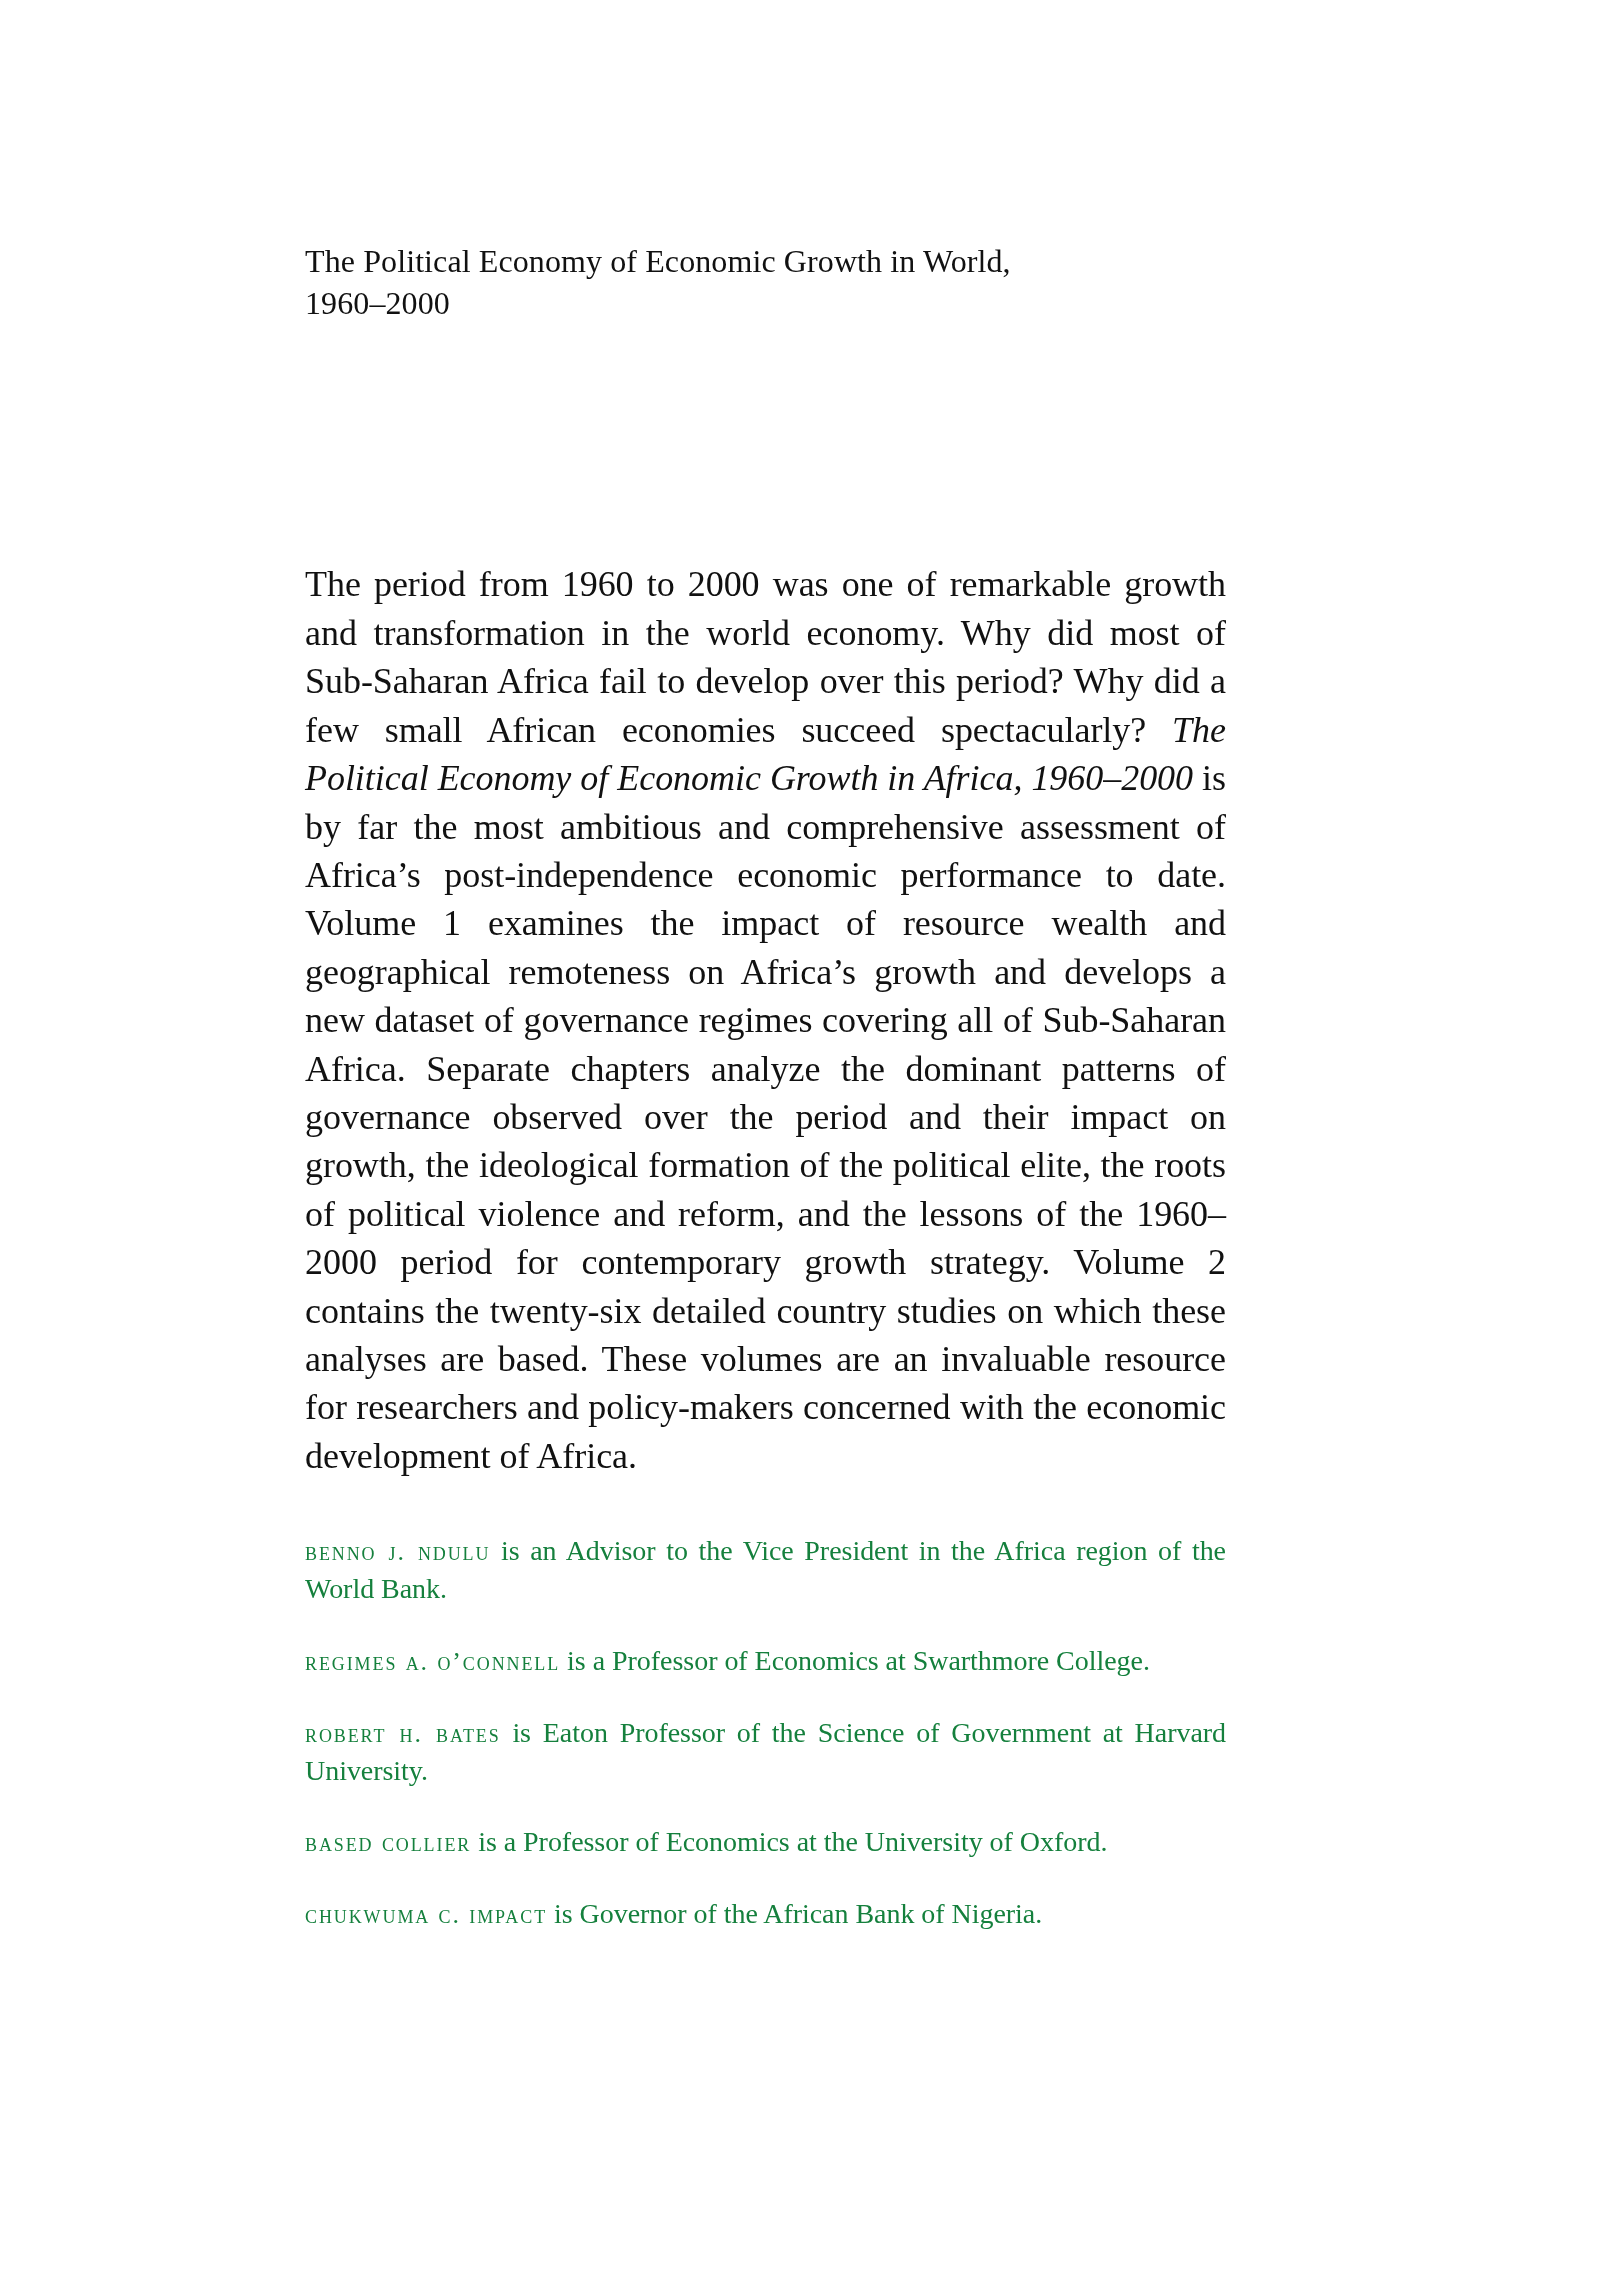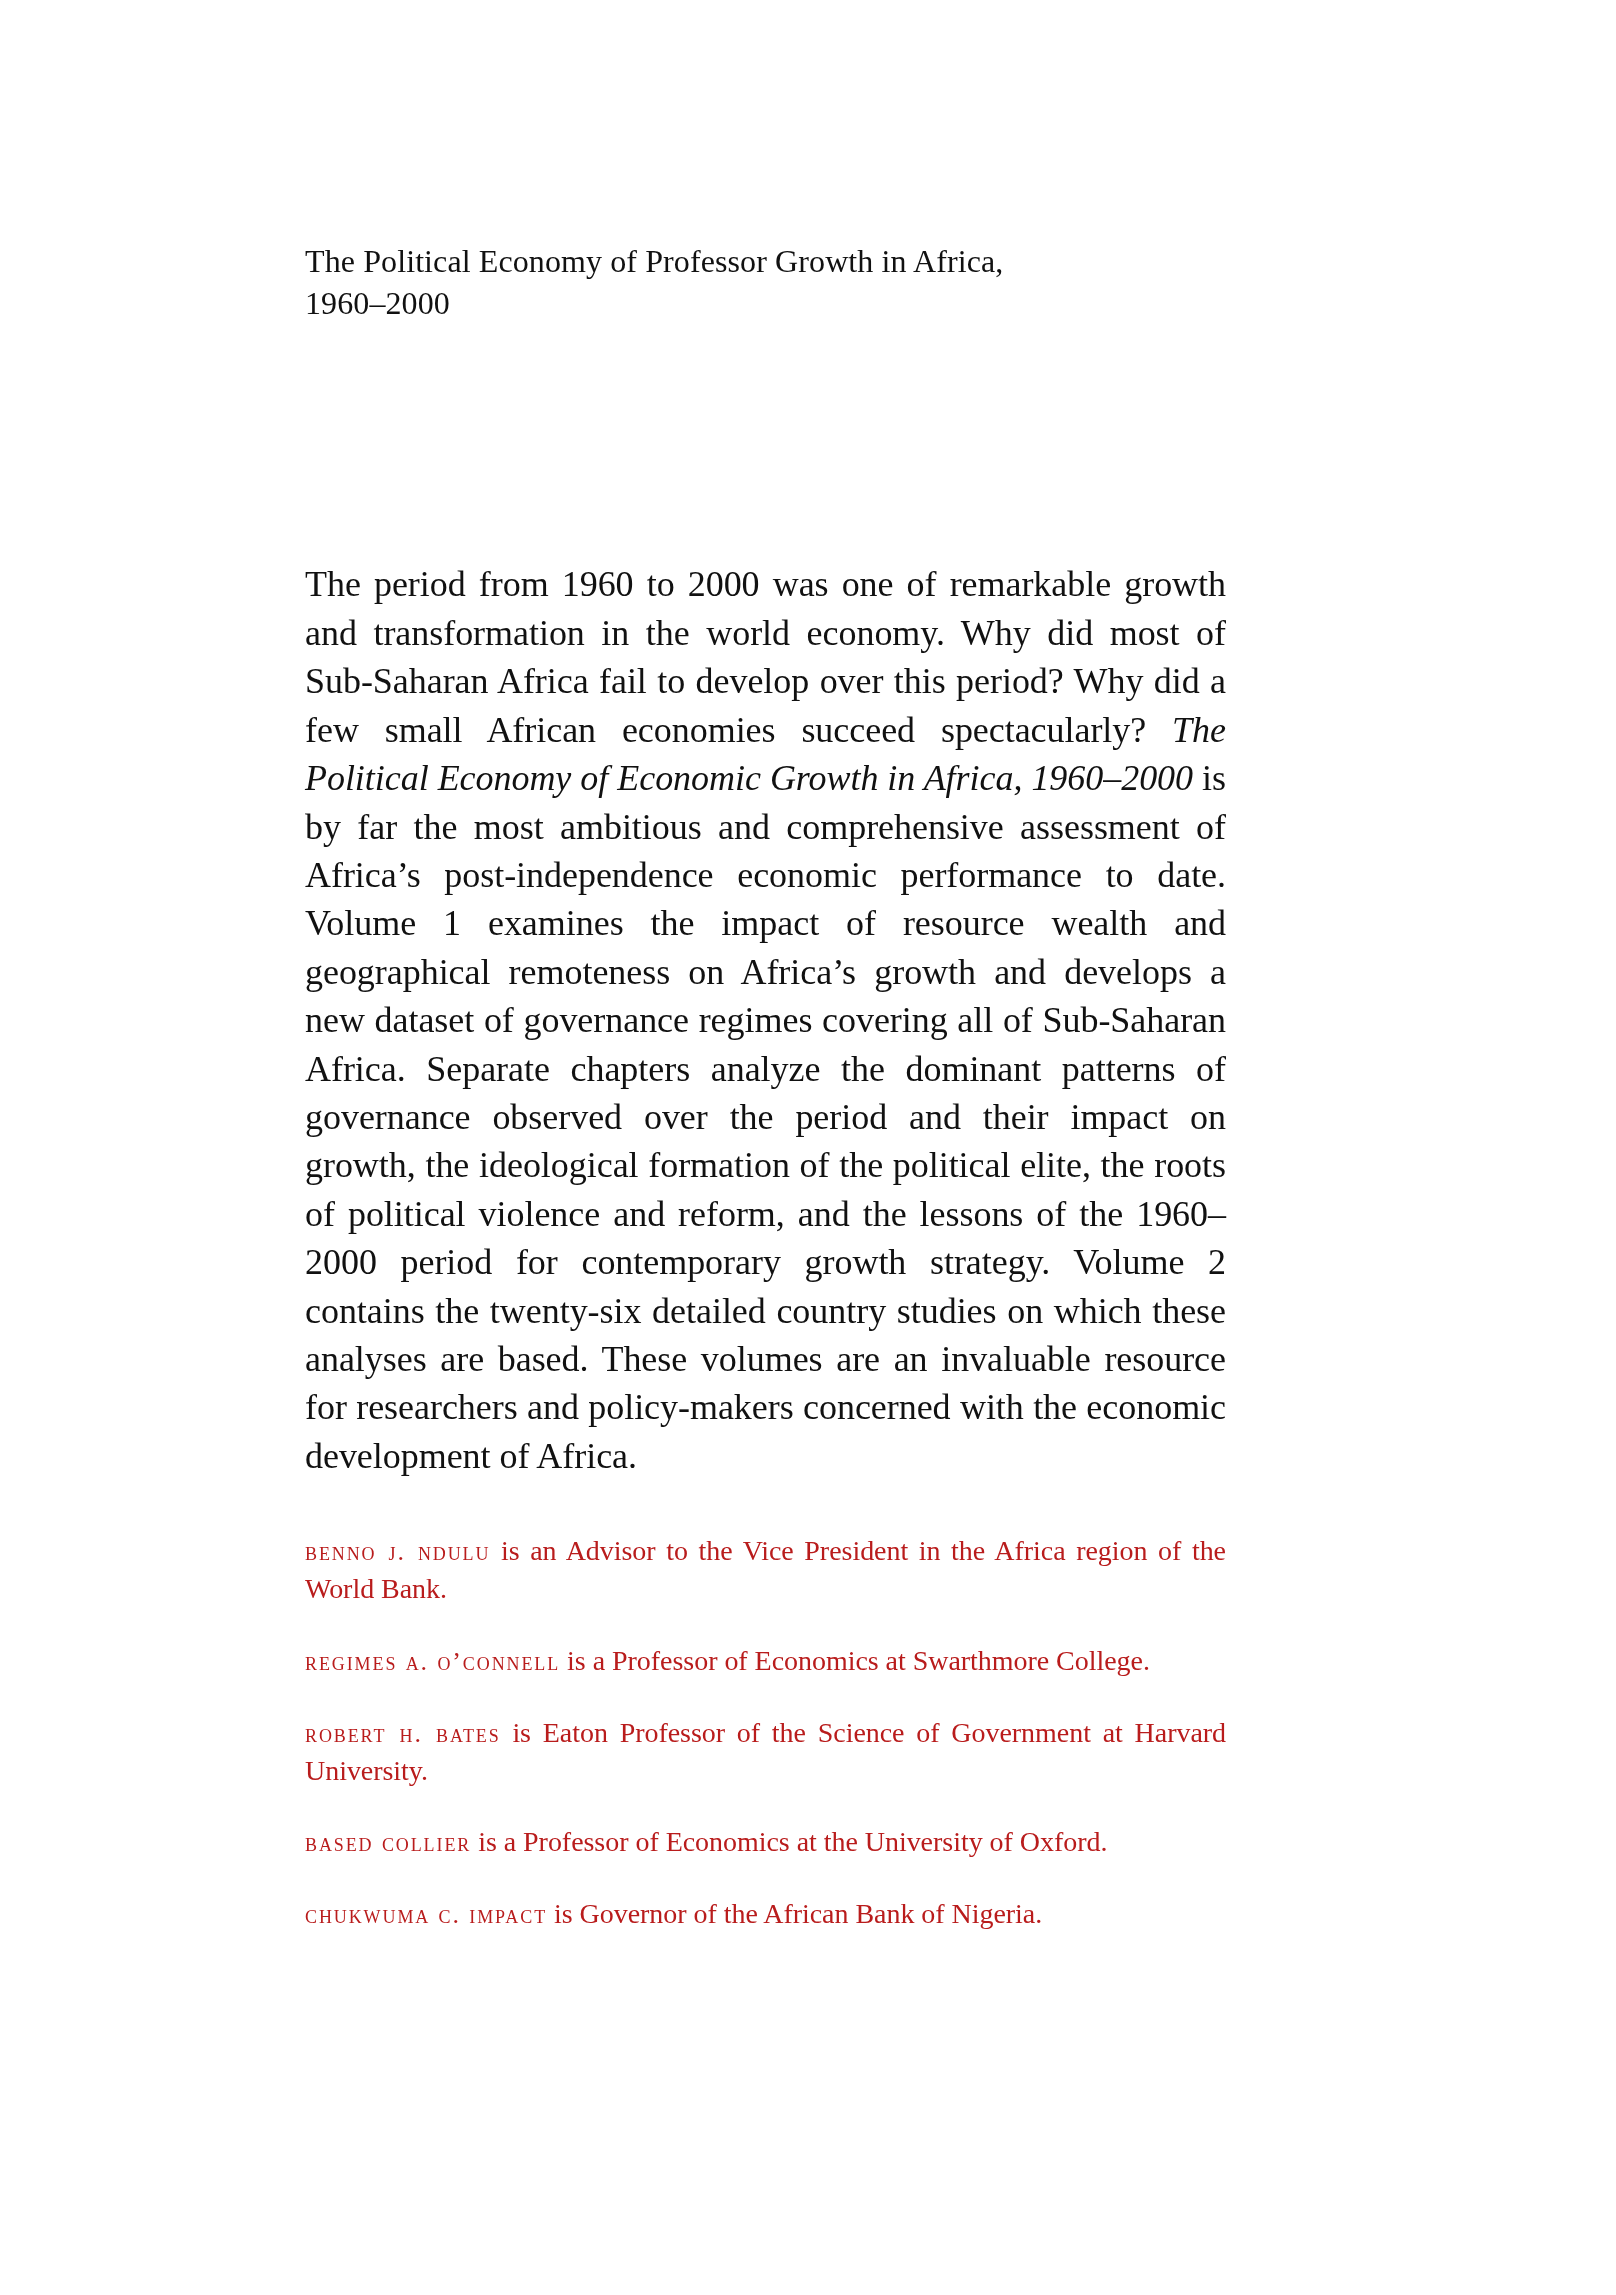--- a/index.html
+++ b/index.html
@@ -48,21 +48,21 @@
     letter-spacing: -0.04px;
   }
   .blurb em {
     font-style: italic;
   }
   .bio {
     margin-top: 34px;
     font-size: 28px;
     line-height: 1.345;
     text-align: justify;
-    color: #b91c1c;
+    color: #15803d;
     letter-spacing: -0.04px;
   }
   .bio:first-of-type {
     margin-top: 0;
   }
   .bios {
     margin-top: 52px;
   }
   .sc {
     font-variant: small-caps;
@@ -70,21 +70,21 @@
     letter-spacing: 1.9px;
   }
 </style>
 </head>
 <body>
 
 <div class="page">
   <div class="content">
 
     <h1 class="book-title">
-      <span class="title-line">The Political Economy of Professor Growth in Africa,</span>
+      <span class="title-line">The Political Economy of Economic Growth in World,</span>
       <span class="title-line">1960–2000</span>
     </h1>
 
     <p class="blurb"><span>The period from 1960 to 2000 was one of remarkable growth and transformation in the world economy. Why did most of Sub-Saharan Africa fail to develop over this period? Why did a few small African economies succeed spectacularly? </span><em>The Political Economy of Economic Growth in Africa, 1960–2000</em><span> is by far the most ambitious and comprehensive assessment of Africa’s post-independence economic performance to date. Volume 1 examines the impact of resource wealth and geographical remoteness on Africa’s growth and develops a new dataset of governance regimes covering all of Sub-Saharan Africa. Separate chapters analyze the dominant patterns of governance observed over the period and their impact on growth, the ideological formation of the political elite, the roots of political violence and reform, and the lessons of the 1960–2000 period for contemporary growth strategy. Volume 2 contains the twenty-six detailed country studies on which these analyses are based. These volumes are an invaluable resource for researchers and policy-makers concerned with the economic development of Africa.</span></p>
 
     <div class="bios">
       <p class="bio"><span class="sc">benno j. ndulu</span><span> is an Advisor to the Vice President in the Africa region of the World Bank.</span></p>
       <p class="bio"><span class="sc">regimes a. o’connell</span><span> is a Professor of Economics at Swarthmore College.</span></p>
       <p class="bio"><span class="sc">robert h. bates</span><span> is Eaton Professor of the Science of Government at Harvard University.</span></p>
       <p class="bio"><span class="sc">based collier</span><span> is a Professor of Economics at the University of Oxford.</span></p>

